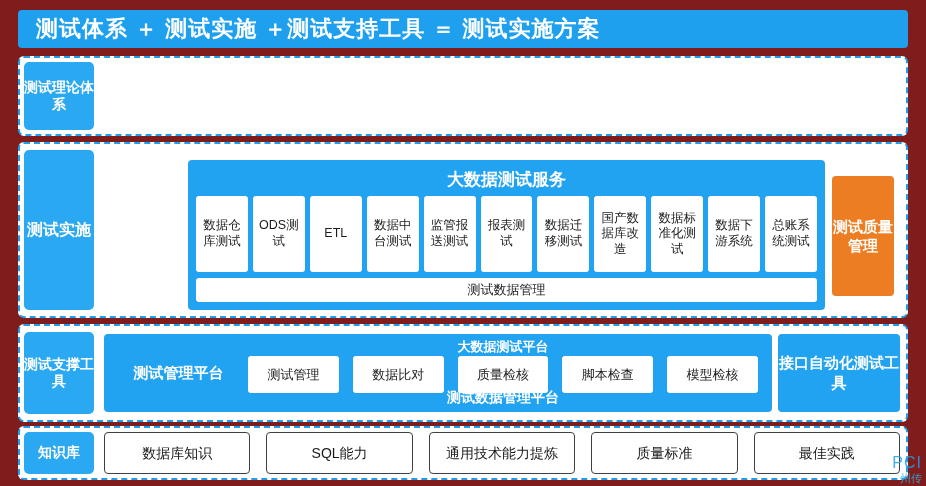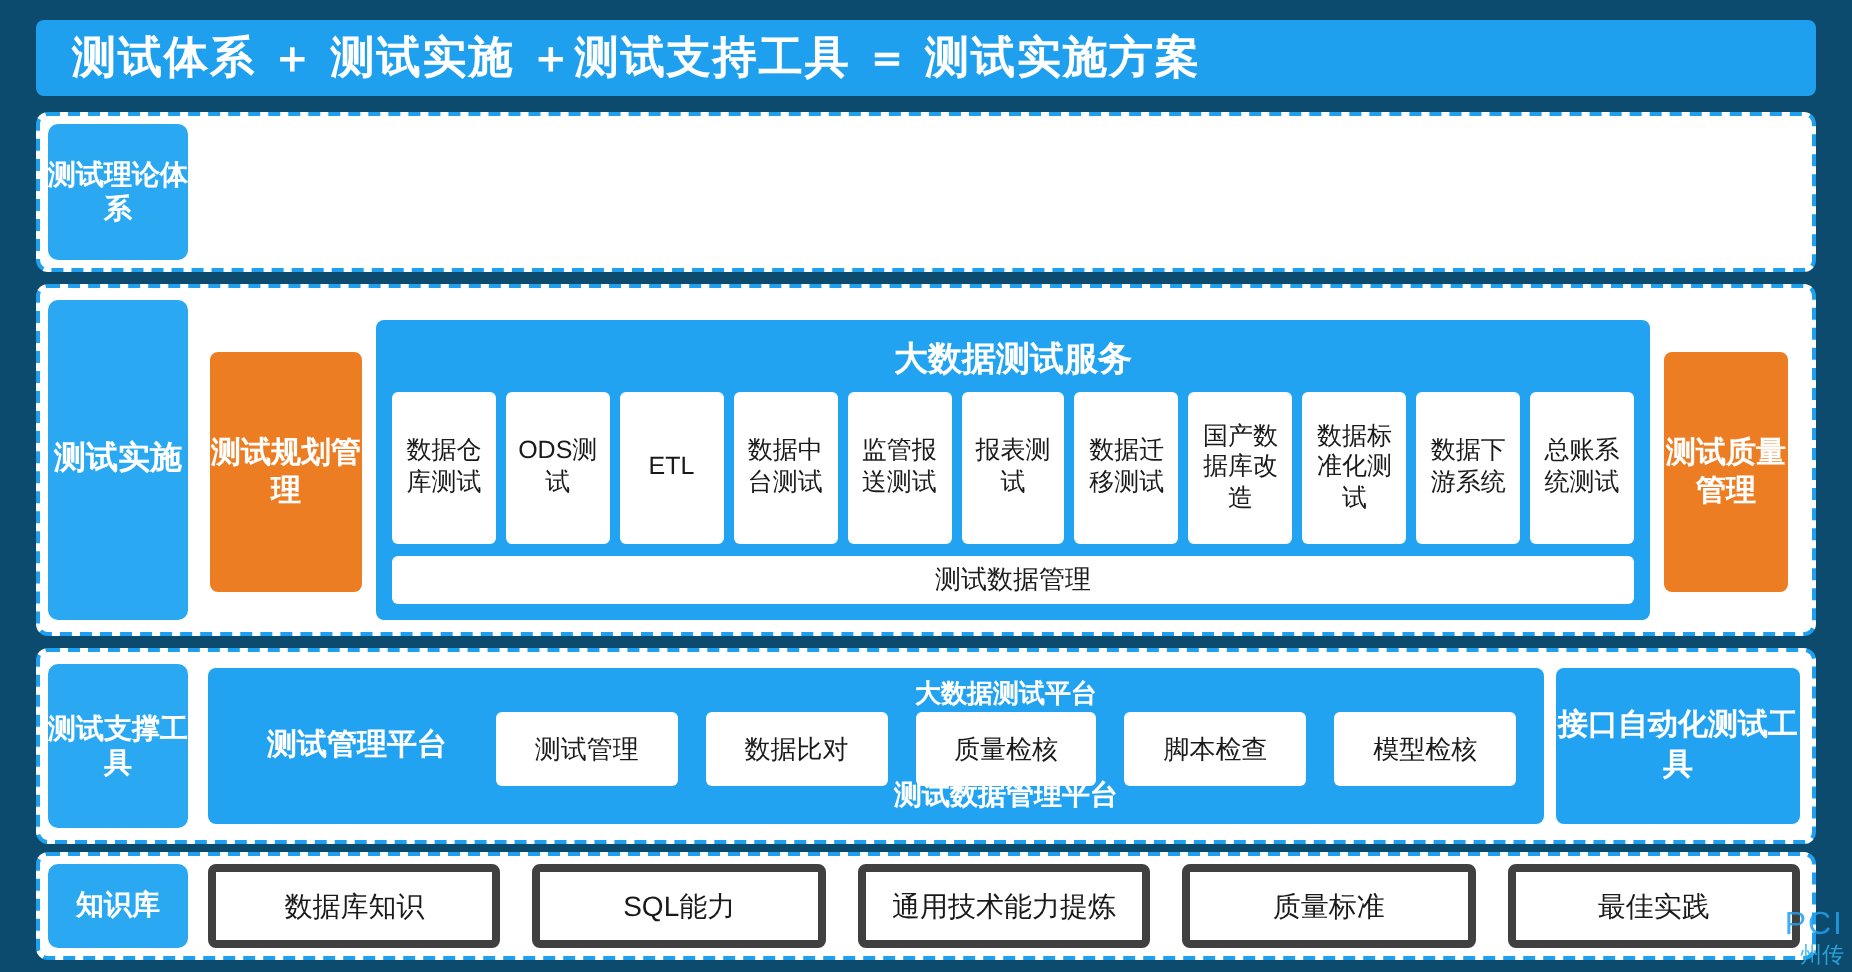--- a/index.html
+++ b/index.html
@@ -7,21 +7,21 @@
     padding: 0;
     background: #ffffff;
   }
   body {
     font-family: "Liberation Sans", "DejaVu Sans", sans-serif;
   }
   #page {
     position: relative;
     width: 926px;
     height: 486px;
-    background: #0c4a6e;
+    background: #7f1d1d;
     overflow: hidden;
   }
 
   
   .title-bar {
     position: absolute;
     left: 18px;
     top: 10px;
     width: 890px;
     height: 38px;
@@ -202,21 +202,21 @@
   #label-kb { left: 24px; top: 432px; width: 70px; height: 42px; font-size: 14px; }
   #kb-tiles {
     position: absolute;
     left: 104px; top: 432px; width: 796px; height: 42px;
     display: flex;
     gap: 16px;
   }
   #kb-tiles .kbtile {
     flex: 1 1 0;
     background: #ffffff;
-    border: 4px solid #404040;
+    border: 1px solid #404040;
     border-radius: 4px;
     color: #1a1a1a;
     font-size: 14px;
     display: flex;
     align-items: center;
     justify-content: center;
     text-align: center;
     line-height: 1.2;
     box-sizing: border-box;
   }
@@ -247,21 +247,20 @@
 
   <div class="title-bar">
     <span class="title-text">测试体系 ＋ 测试实施 ＋测试支持工具 ＝ 测试实施方案</span>
   </div>
 
   <div class="section" id="sec-theory"></div>
   <div class="row-label" id="label-theory">测试理论体系</div>
 
   <div class="section" id="sec-impl"></div>
   <div class="row-label" id="label-impl">测试实施</div>
-  <div class="orangebox" id="box-plan-mgmt">测试规划管理</div>
   <div class="orangebox" id="box-quality-mgmt">测试质量管理</div>
 
   <div id="panel-bigdata">
     <div class="panel-title">大数据测试服务</div>
     <div class="tile-row">
       <div class="tile">数据仓库测试</div>
       <div class="tile">ODS测试</div>
       <div class="tile">ETL</div>
       <div class="tile">数据中台测试</div>
       <div class="tile">监管报送测试</div>

